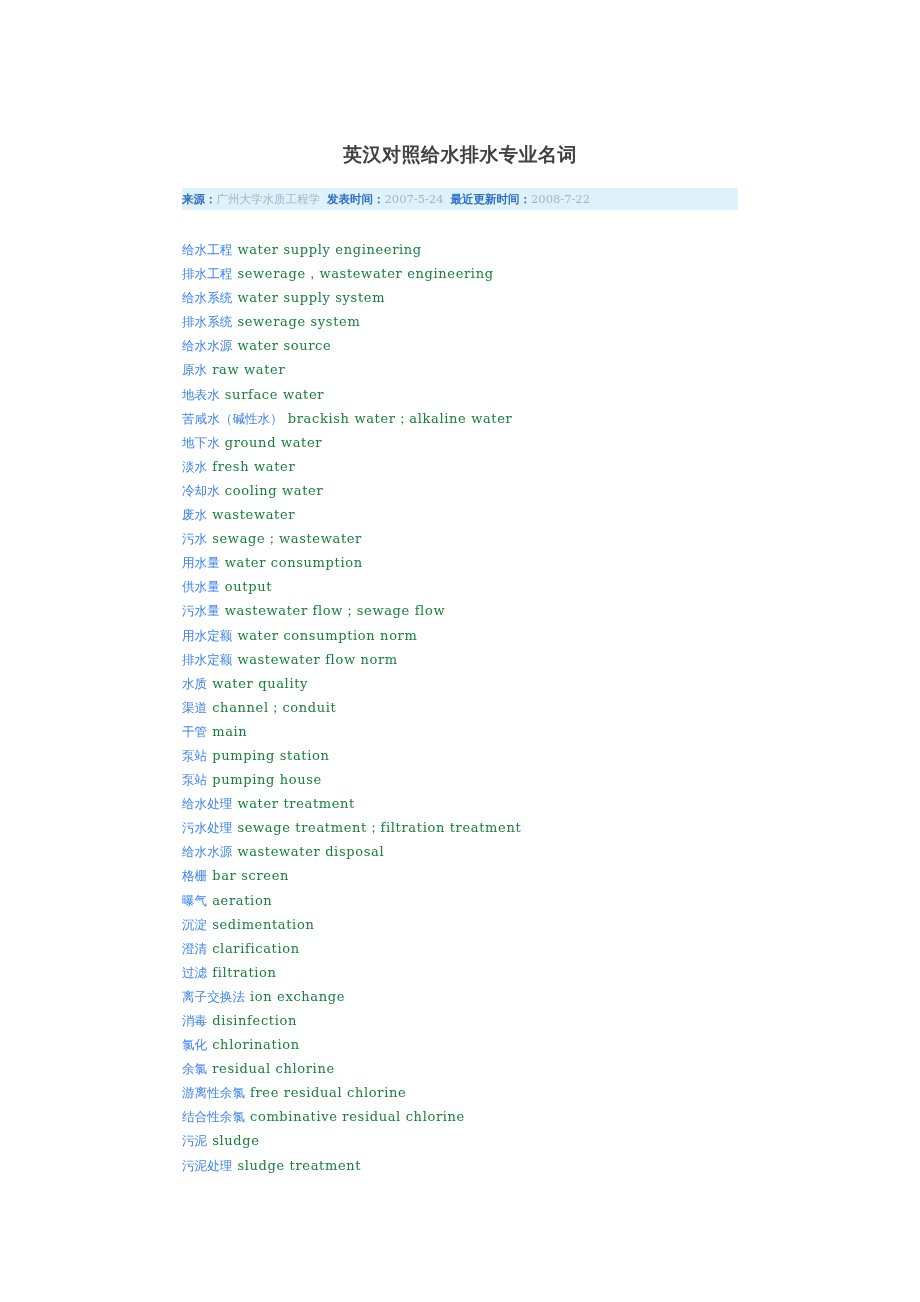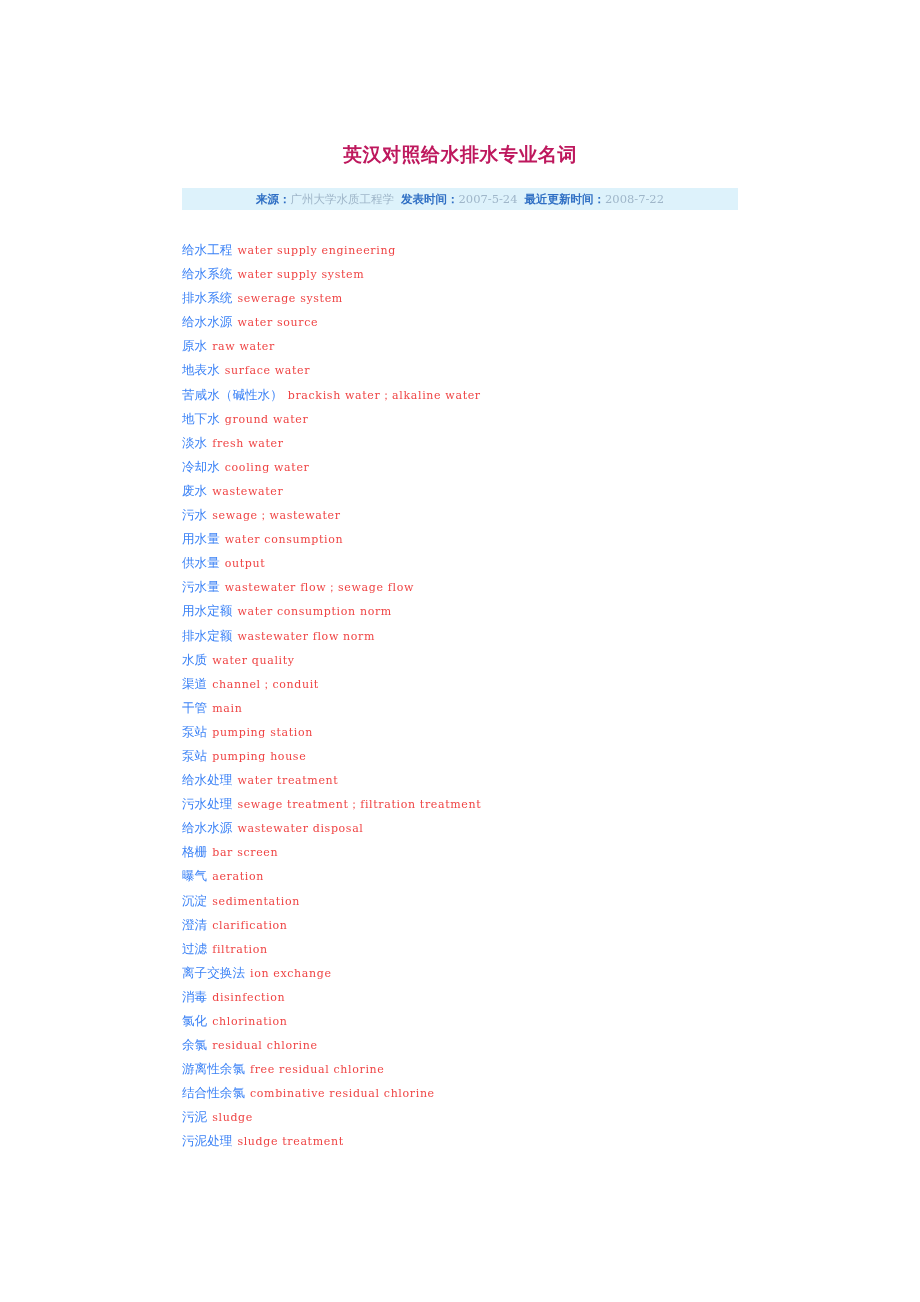--- a/index.html
+++ b/index.html
@@ -26,36 +26,35 @@
   
   .doc-title {
     position: absolute;
     left: 0;
     top: 128px;
     width: 920px;
     text-align: center;
     font-family: "DejaVu Serif", "Liberation Serif", serif;
     font-size: 19px;
     line-height: 26px;
-    color: #be185d;
+    color: #404040;
     letter-spacing: 0.5px;
     white-space: nowrap;
   }
 
   
   .meta-bar {
     position: absolute;
     left: 182px;
     top: 188px;
     width: 556px;
     height: 22px;
     background: #ddf2fb;
     display: flex;
     align-items: center;
-    justify-content: center;
     font-family: "DejaVu Serif", "Liberation Serif", serif;
     font-size: 11.5px;
     line-height: 22px;
     white-space: nowrap;
     box-sizing: border-box;
   }
   .meta-label {
     color: #2f6fc4;
     font-weight: bold;
   }
@@ -84,22 +83,22 @@
     white-space: nowrap;
     font-size: 12.6px;
   }
   .term-cn {
     font-family: "DejaVu Serif", "Liberation Serif", serif;
     color: #3b82f6;
     font-size: 12.6px;
   }
   .term-en {
     font-family: "DejaVu Serif", "Liberation Serif", serif;
-    color: #ef4444;
-    font-size: 11px;
+    color: #15803d;
+    font-size: 13px;
     letter-spacing: 0.65px;
   }
   .term-sep {
     display: inline-block;
     width: 5px;
   }
 </style>
 </head>
 <body>
 
@@ -110,20 +109,21 @@
   <div class="meta-bar">
     <span class="meta-seg"><span class="meta-label">来源：</span><span class="meta-value">广州大学水质工程学</span></span>
       <span class="meta-gap"></span>
       <span class="meta-seg"><span class="meta-label">发表时间：</span><span class="meta-value">2007-5-24</span></span>
       <span class="meta-gap"></span>
       <span class="meta-seg"><span class="meta-label">最近更新时间：</span><span class="meta-value">2008-7-22</span></span>
   </div>
 
   <div class="term-list">
       <div class="term-line"><span class="term-cn">给水工程</span><span class="term-sep"></span><span class="term-en">water supply engineering</span></div>
+      <div class="term-line"><span class="term-cn">排水工程</span><span class="term-sep"></span><span class="term-en">sewerage，wastewater engineering</span></div>
       <div class="term-line"><span class="term-cn">给水系统</span><span class="term-sep"></span><span class="term-en">water supply system</span></div>
       <div class="term-line"><span class="term-cn">排水系统</span><span class="term-sep"></span><span class="term-en">sewerage system</span></div>
       <div class="term-line"><span class="term-cn">给水水源</span><span class="term-sep"></span><span class="term-en">water source</span></div>
       <div class="term-line"><span class="term-cn">原水</span><span class="term-sep"></span><span class="term-en">raw water</span></div>
       <div class="term-line"><span class="term-cn">地表水</span><span class="term-sep"></span><span class="term-en">surface water</span></div>
       <div class="term-line"><span class="term-cn">苦咸水（碱性水）</span><span class="term-sep"></span><span class="term-en">brackish water；alkaline water</span></div>
       <div class="term-line"><span class="term-cn">地下水</span><span class="term-sep"></span><span class="term-en">ground water</span></div>
       <div class="term-line"><span class="term-cn">淡水</span><span class="term-sep"></span><span class="term-en">fresh water</span></div>
       <div class="term-line"><span class="term-cn">冷却水</span><span class="term-sep"></span><span class="term-en">cooling water</span></div>
       <div class="term-line"><span class="term-cn">废水</span><span class="term-sep"></span><span class="term-en">wastewater</span></div>

